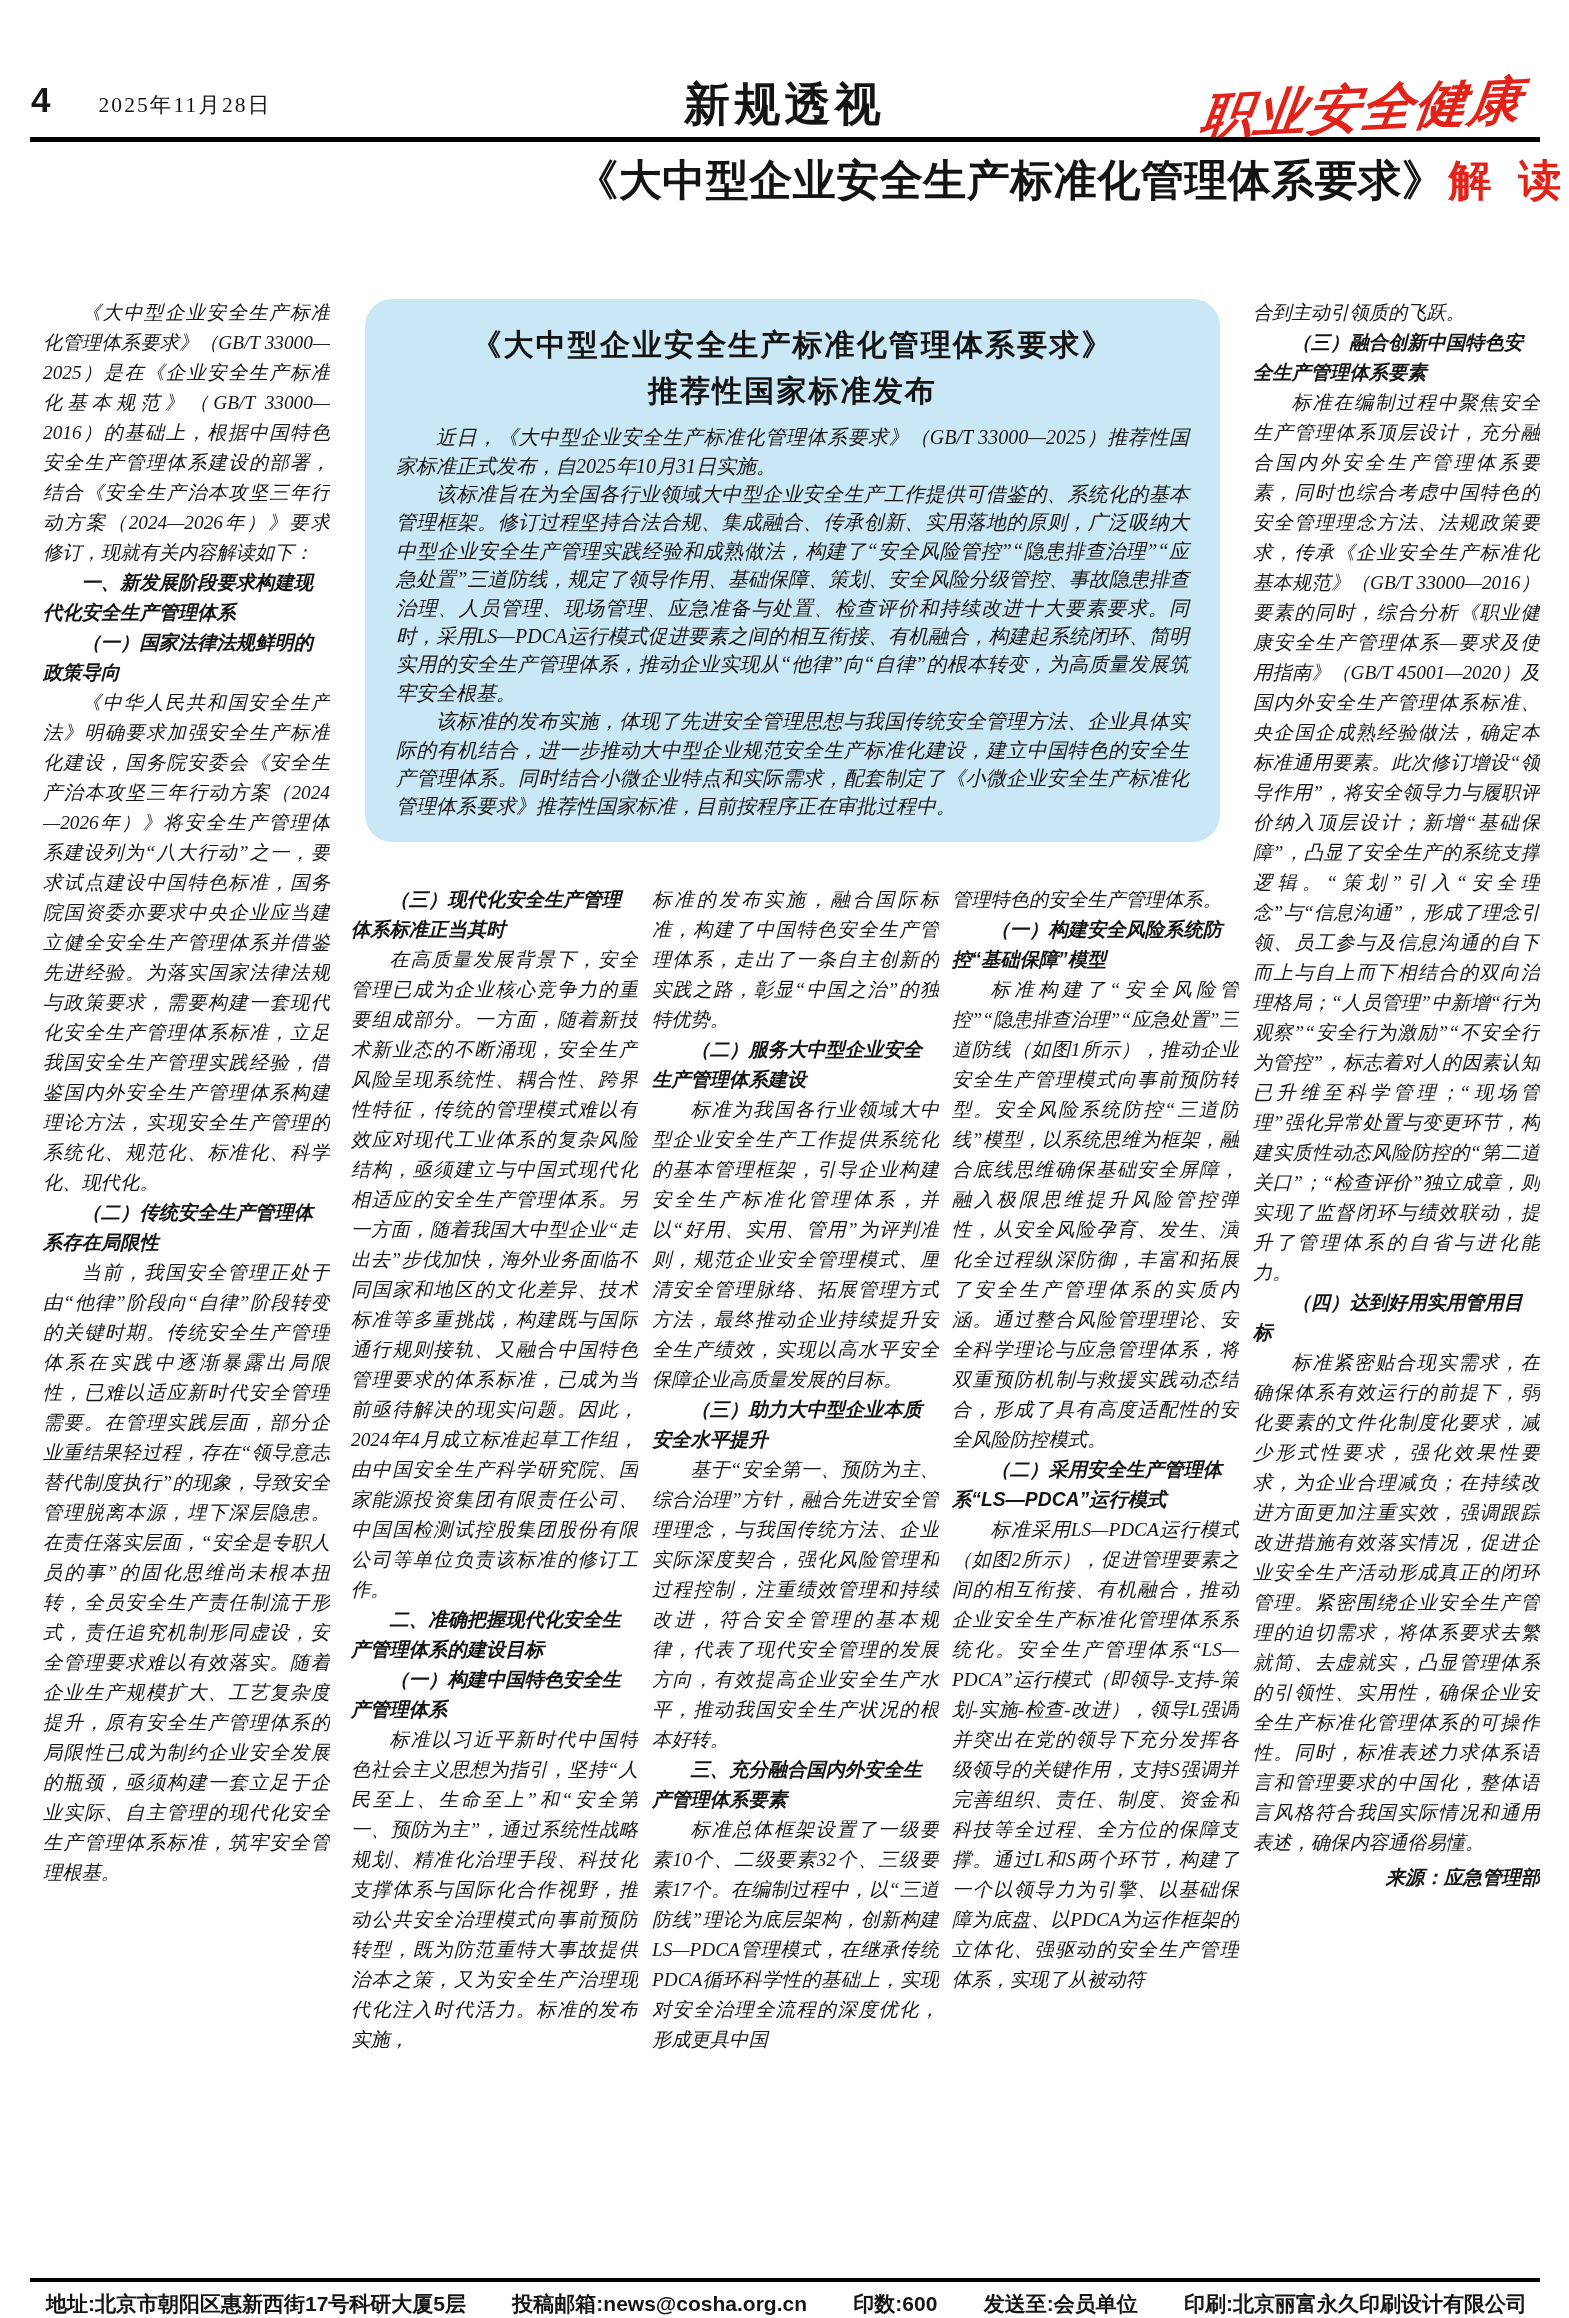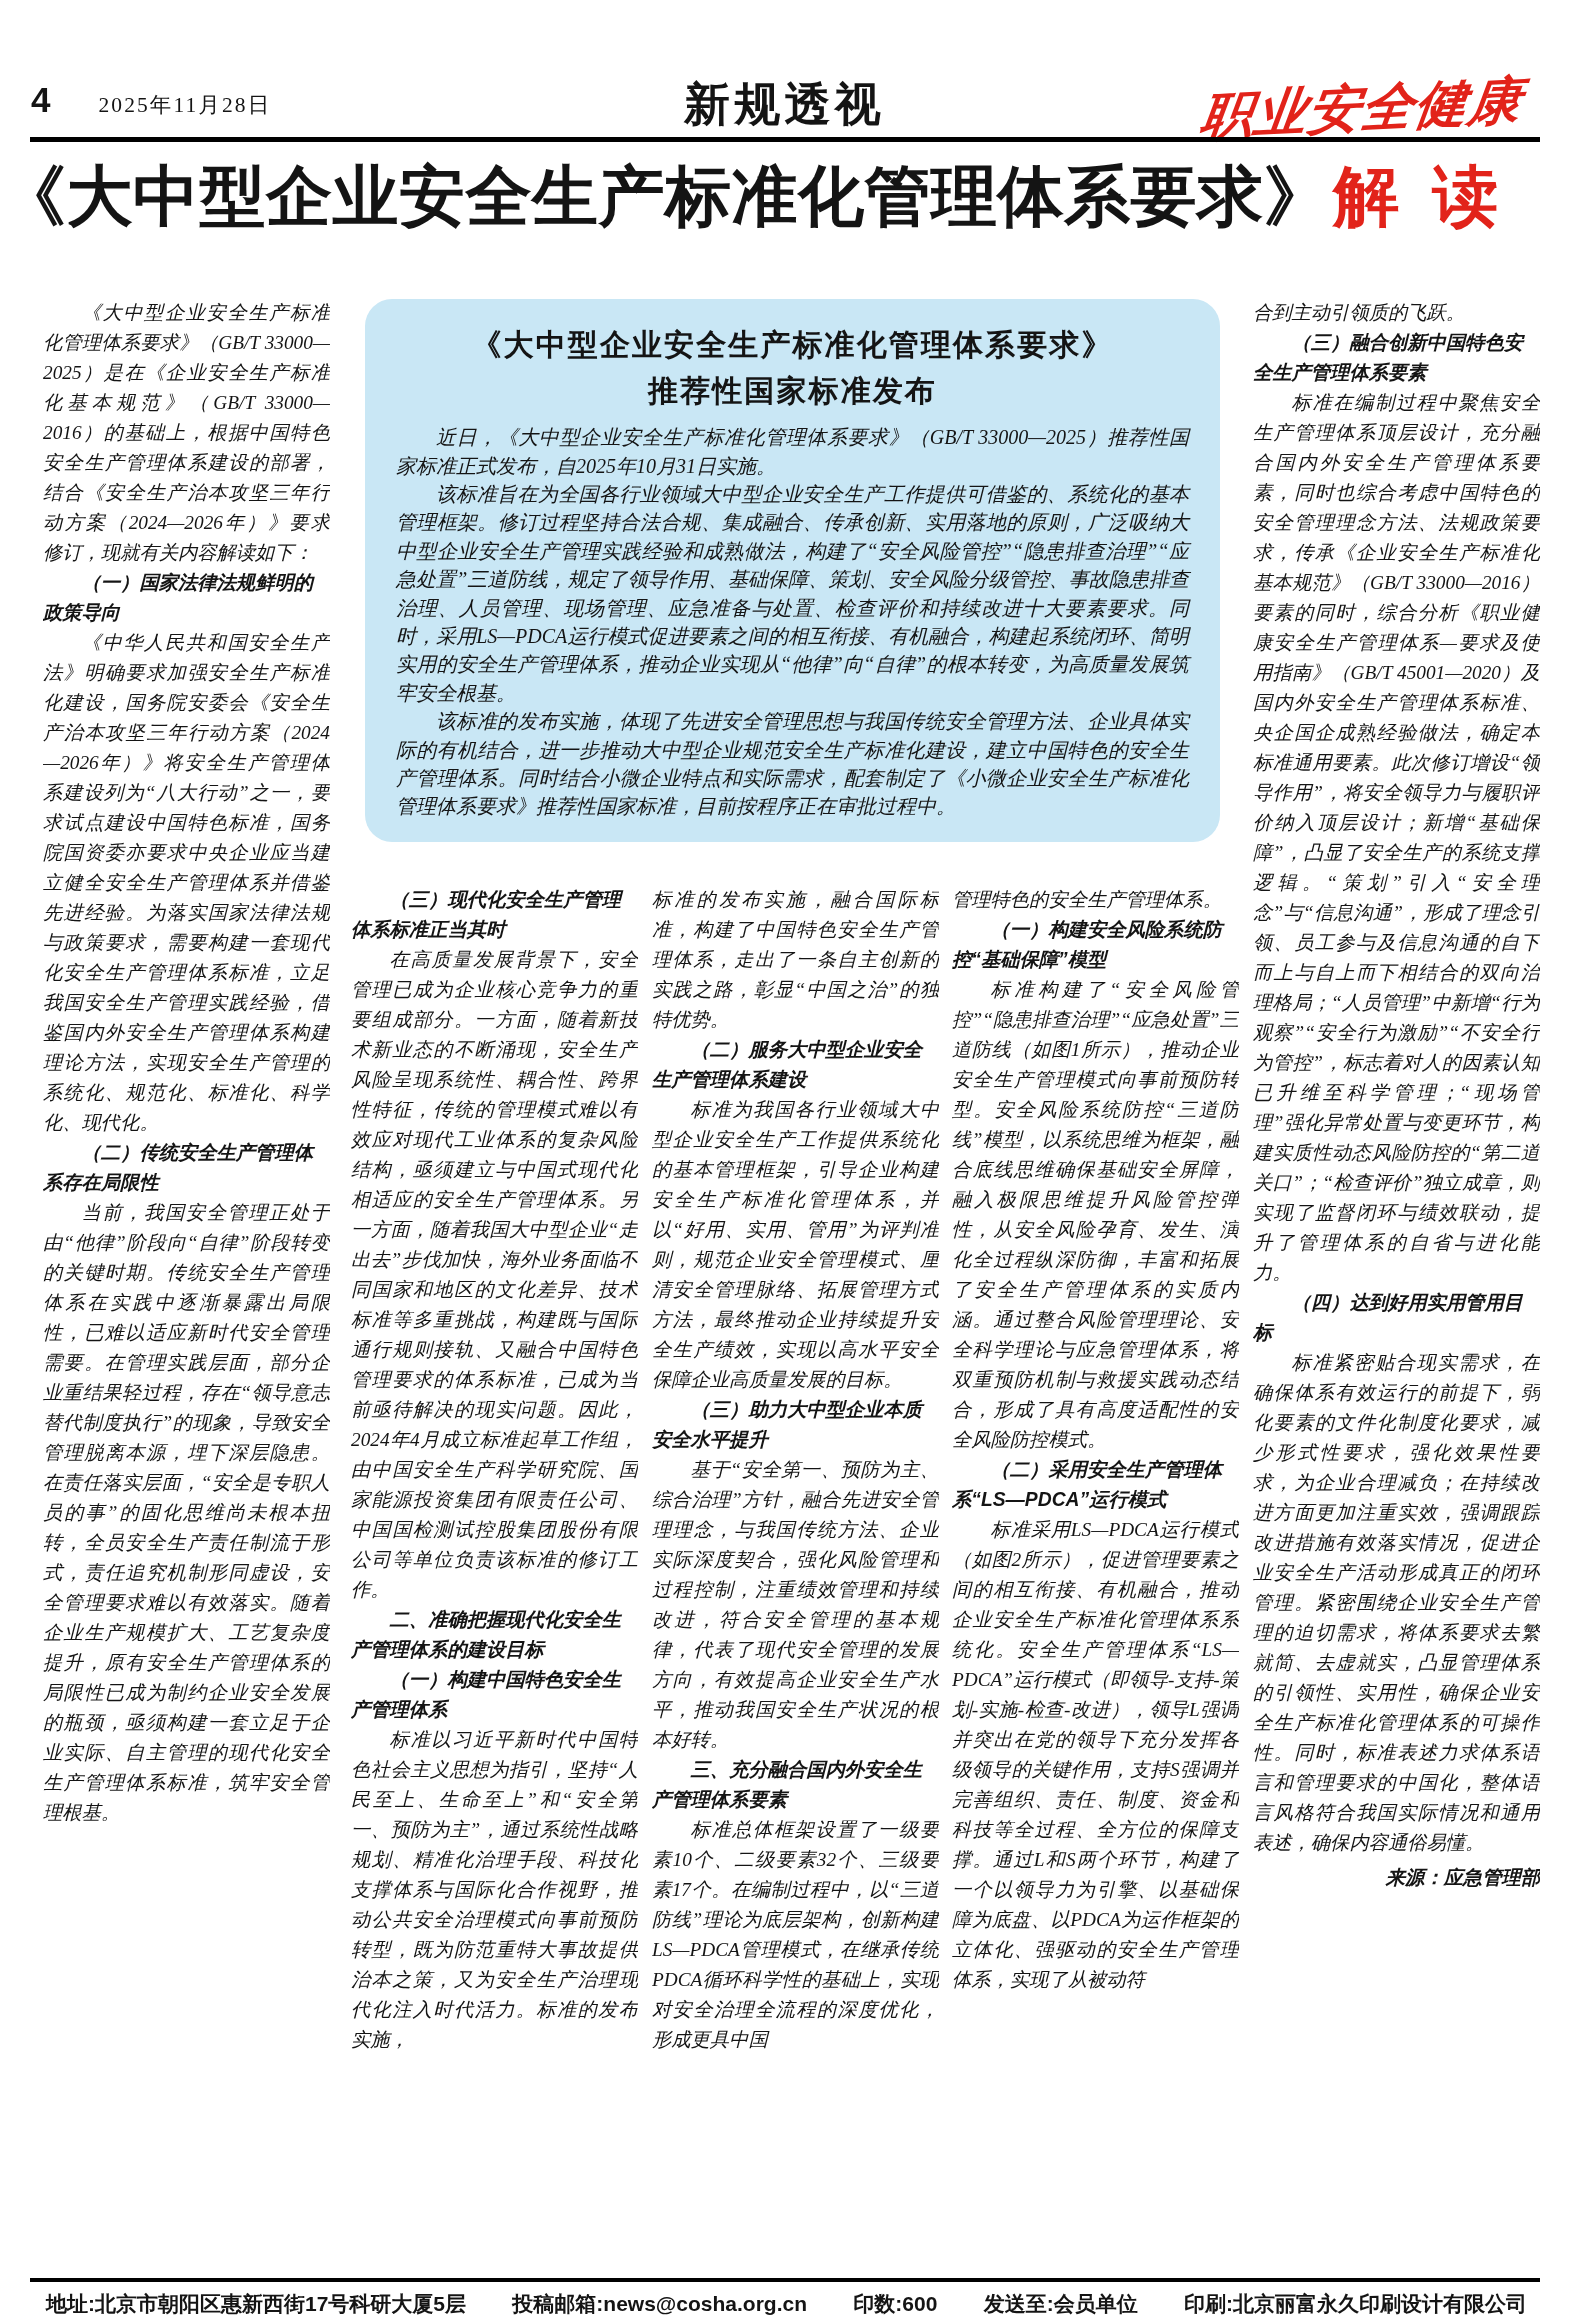--- a/index.html
+++ b/index.html
@@ -9,22 +9,22 @@
   .hdr-left{position:absolute;left:31px;top:80px;display:flex;align-items:baseline;gap:48px;}
   .page-num{font-family:"Liberation Sans","DejaVu Sans",sans-serif;font-weight:bold;font-size:35px;}
   .hdr-date{font-size:21.5px;letter-spacing:2.1px;}
   .section-title{position:absolute;left:0;right:0;top:74px;text-align:center;
         font-family:"Liberation Sans","DejaVu Sans",sans-serif;font-weight:900;font-size:46px;letter-spacing:4.3px;}
   .masthead{position:absolute;right:48px;top:74px;color:var(--accent);
         font-family:"DejaVu Serif","Liberation Serif",serif;font-style:italic;font-weight:bold;
         font-size:52px;letter-spacing:1.1px;transform:skewX(-10deg) rotate(-3deg);}
   .hdr-rule{position:absolute;left:29.5px;top:137px;width:1510px;height:5.4px;background:#000;}
   
-  .headline{position:absolute;left:0;right:0;top:152px;text-align:left;white-space:nowrap;
-        font-family:"Liberation Sans","DejaVu Sans",sans-serif;font-weight:900;font-size:66px;letter-spacing:0.5px;}
+  .headline{position:absolute;left:0;right:0;top:152px;text-align:right;white-space:nowrap;
+        font-family:"Liberation Sans","DejaVu Sans",sans-serif;font-weight:900;font-size:43px;letter-spacing:0.5px;}
   .headline .red{color:var(--accent);letter-spacing:7.5px;margin-left:3.2px;}
   
   .notice{position:absolute;left:365px;top:299px;width:855px;height:543px;box-sizing:border-box;
         background:var(--notice-bg);border-radius:27px;padding:22.5px 31px 16px 31px;}
   .notice-title{text-align:center;font-weight:bold;font-size:30px;line-height:46px;letter-spacing:2.1px;
         font-family:"Liberation Serif","DejaVu Serif",serif;}
   .notice-body{margin-top:9.7px;}
   .notice-body .para{font-size:20px;line-height:28.4px;}
   
   .col{position:absolute;width:287px;font-size:19.3px;line-height:30px;text-align:justify;overflow:hidden;}
@@ -63,20 +63,21 @@
     </div>
     <div class="notice-body">
         <p class="para body">近日，《大中型企业安全生产标准化管理体系要求》（GB/T 33000—2025）推荐性国家标准正式发布，自2025年10月31日实施。</p>
         <p class="para body">该标准旨在为全国各行业领域大中型企业安全生产工作提供可借鉴的、系统化的基本管理框架。修订过程坚持合法合规、集成融合、传承创新、实用落地的原则，广泛吸纳大中型企业安全生产管理实践经验和成熟做法，构建了“安全风险管控”“隐患排查治理”“应急处置”三道防线，规定了领导作用、基础保障、策划、安全风险分级管控、事故隐患排查治理、人员管理、现场管理、应急准备与处置、检查评价和持续改进十大要素要求。同时，采用LS—PDCA运行模式促进要素之间的相互衔接、有机融合，构建起系统闭环、简明实用的安全生产管理体系，推动企业实现从“他律”向“自律”的根本转变，为高质量发展筑牢安全根基。</p>
         <p class="para body">该标准的发布实施，体现了先进安全管理思想与我国传统安全管理方法、企业具体实际的有机结合，进一步推动大中型企业规范安全生产标准化建设，建立中国特色的安全生产管理体系。同时结合小微企业特点和实际需求，配套制定了《小微企业安全生产标准化管理体系要求》推荐性国家标准，目前按程序正在审批过程中。</p>
       </div>
   </div>
 
   <div class="col col-tall" style="left:43px;">
       <p class="para body">《大中型企业安全生产标准化管理体系要求》（GB/T 33000—2025）是在《企业安全生产标准化基本规范》（GB/T 33000—2016）的基础上，根据中国特色安全生产管理体系建设的部署，结合《安全生产治本攻坚三年行动方案（2024—2026年）》要求修订，现就有关内容解读如下：</p>
+      <p class="para heading">一、新发展阶段要求构建现代化安全生产管理体系</p>
       <p class="para heading">（一）国家法律法规鲜明的政策导向</p>
       <p class="para body">《中华人民共和国安全生产法》明确要求加强安全生产标准化建设，国务院安委会《安全生产治本攻坚三年行动方案（2024—2026年）》将安全生产管理体系建设列为“八大行动”之一，要求试点建设中国特色标准，国务院国资委亦要求中央企业应当建立健全安全生产管理体系并借鉴先进经验。为落实国家法律法规与政策要求，需要构建一套现代化安全生产管理体系标准，立足我国安全生产管理实践经验，借鉴国内外安全生产管理体系构建理论方法，实现安全生产管理的系统化、规范化、标准化、科学化、现代化。</p>
       <p class="para heading">（二）传统安全生产管理体系存在局限性</p>
       <p class="para body">当前，我国安全管理正处于由“他律”阶段向“自律”阶段转变的关键时期。传统安全生产管理体系在实践中逐渐暴露出局限性，已难以适应新时代安全管理需要。在管理实践层面，部分企业重结果轻过程，存在“领导意志替代制度执行”的现象，导致安全管理脱离本源，埋下深层隐患。在责任落实层面，“安全是专职人员的事”的固化思维尚未根本扭转，全员安全生产责任制流于形式，责任追究机制形同虚设，安全管理要求难以有效落实。随着企业生产规模扩大、工艺复杂度提升，原有安全生产管理体系的局限性已成为制约企业安全发展的瓶颈，亟须构建一套立足于企业实际、自主管理的现代化安全生产管理体系标准，筑牢安全管理根基。</p>
     </div>
   <div class="col col-short" style="left:351px;">
       <p class="para heading">（三）现代化安全生产管理体系标准正当其时</p>
       <p class="para body">在高质量发展背景下，安全管理已成为企业核心竞争力的重要组成部分。一方面，随着新技术新业态的不断涌现，安全生产风险呈现系统性、耦合性、跨界性特征，传统的管理模式难以有效应对现代工业体系的复杂风险结构，亟须建立与中国式现代化相适应的安全生产管理体系。另一方面，随着我国大中型企业“走出去”步伐加快，海外业务面临不同国家和地区的文化差异、技术标准等多重挑战，构建既与国际通行规则接轨、又融合中国特色管理要求的体系标准，已成为当前亟待解决的现实问题。因此，2024年4月成立标准起草工作组，由中国安全生产科学研究院、国家能源投资集团有限责任公司、中国国检测试控股集团股份有限公司等单位负责该标准的修订工作。</p>
       <p class="para heading">二、准确把握现代化安全生产管理体系的建设目标</p>
       <p class="para heading">（一）构建中国特色安全生产管理体系</p>

